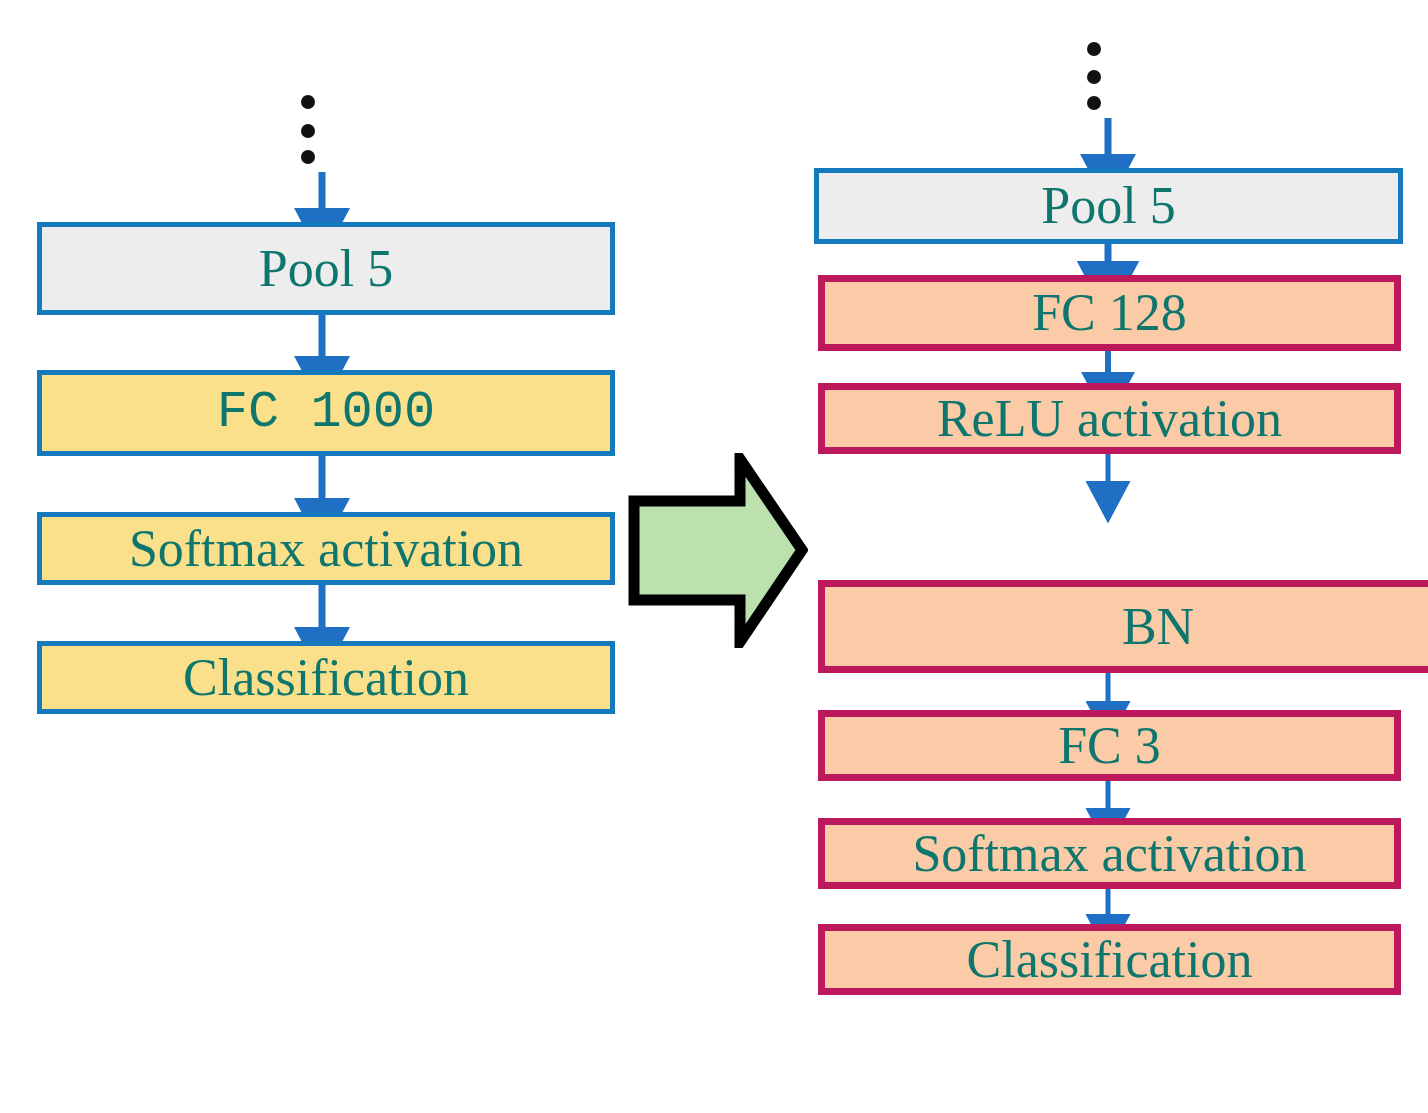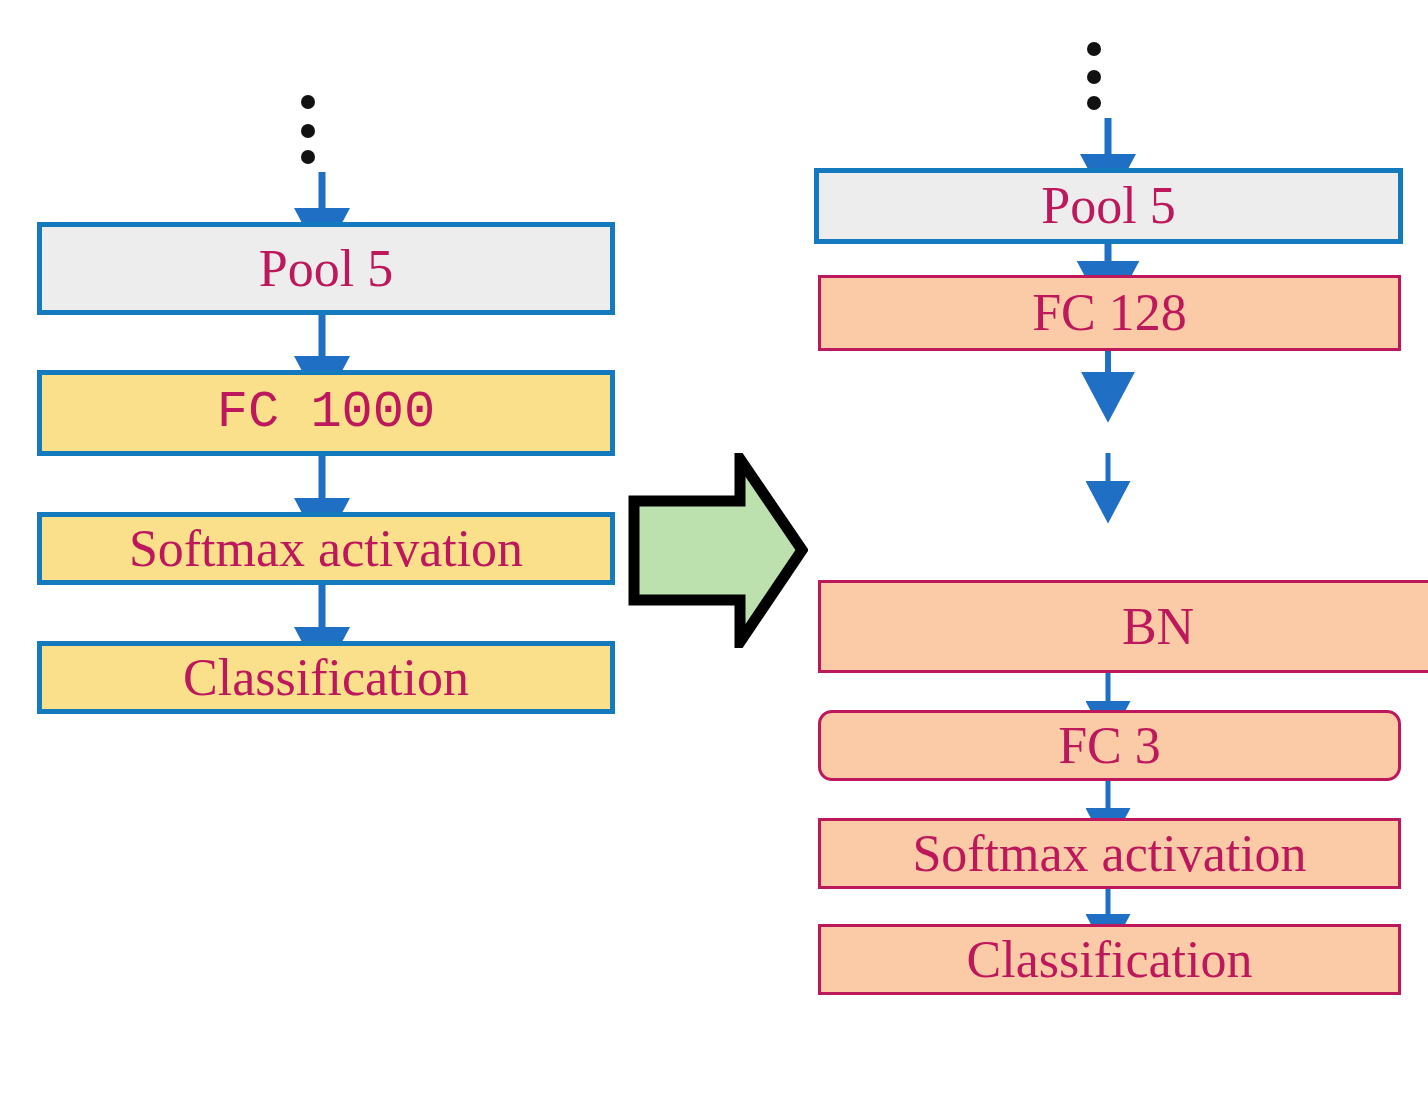--- a/index.html
+++ b/index.html
@@ -21,36 +21,36 @@
     width: 1428px;
     height: 1113px;
   }
 
   .node {
     position: absolute;
     box-sizing: border-box;
     display: flex;
     align-items: center;
     justify-content: center;
-    color: #be185d;
+    color: #0f766e;
     line-height: 1;
     white-space: nowrap;
   }
 
   
   .node.blue {
     border: 5px solid #1579be;
     background: #ededed;
   }
   .node.blue.yellow-fill {
     background: #fbe08c;
   }
   
   .node.gray {
-    border: 3px solid #be185d;
+    border: 7px solid #be185d;
     background: #facba6;
   }
 
   .node .label {
     display: block;
     font-size: 52px;
     letter-spacing: 0px;
   }
 
   
@@ -133,26 +133,29 @@
   <div class="dots" style="left:1087px; top:96px;"></div>
 
   <div class="node blue" style="left:814px; top:168px; width:589px; height:76px;">
     <span class="label">Pool 5</span>
   </div>
 
   <div class="node gray" style="left:818px; top:275px; width:583px; height:76px;">
     <span class="label">FC 128</span>
   </div>
 
+  <div class="node gray" style="left:818px; top:383px; width:583px; height:71px;">
+    <span class="label">ReLU activation</span>
+  </div>
 
   <div class="node gray" style="left:818px; top:580px; width:680px; height:93px;">
     <span class="label">BN</span>
   </div>
 
-  <div class="node gray" style="left:818px; top:710px; width:583px; height:71px;border-radius:14px;">
+  <div class="node gray" style="left:818px; top:710px; width:583px; height:71px;">
     <span class="label">FC 3</span>
   </div>
 
   <div class="node gray" style="left:818px; top:818px; width:583px; height:71px;">
     <span class="label">Softmax activation</span>
   </div>
 
   <div class="node gray" style="left:818px; top:924px; width:583px; height:71px;">
     <span class="label">Classification</span>
   </div>

